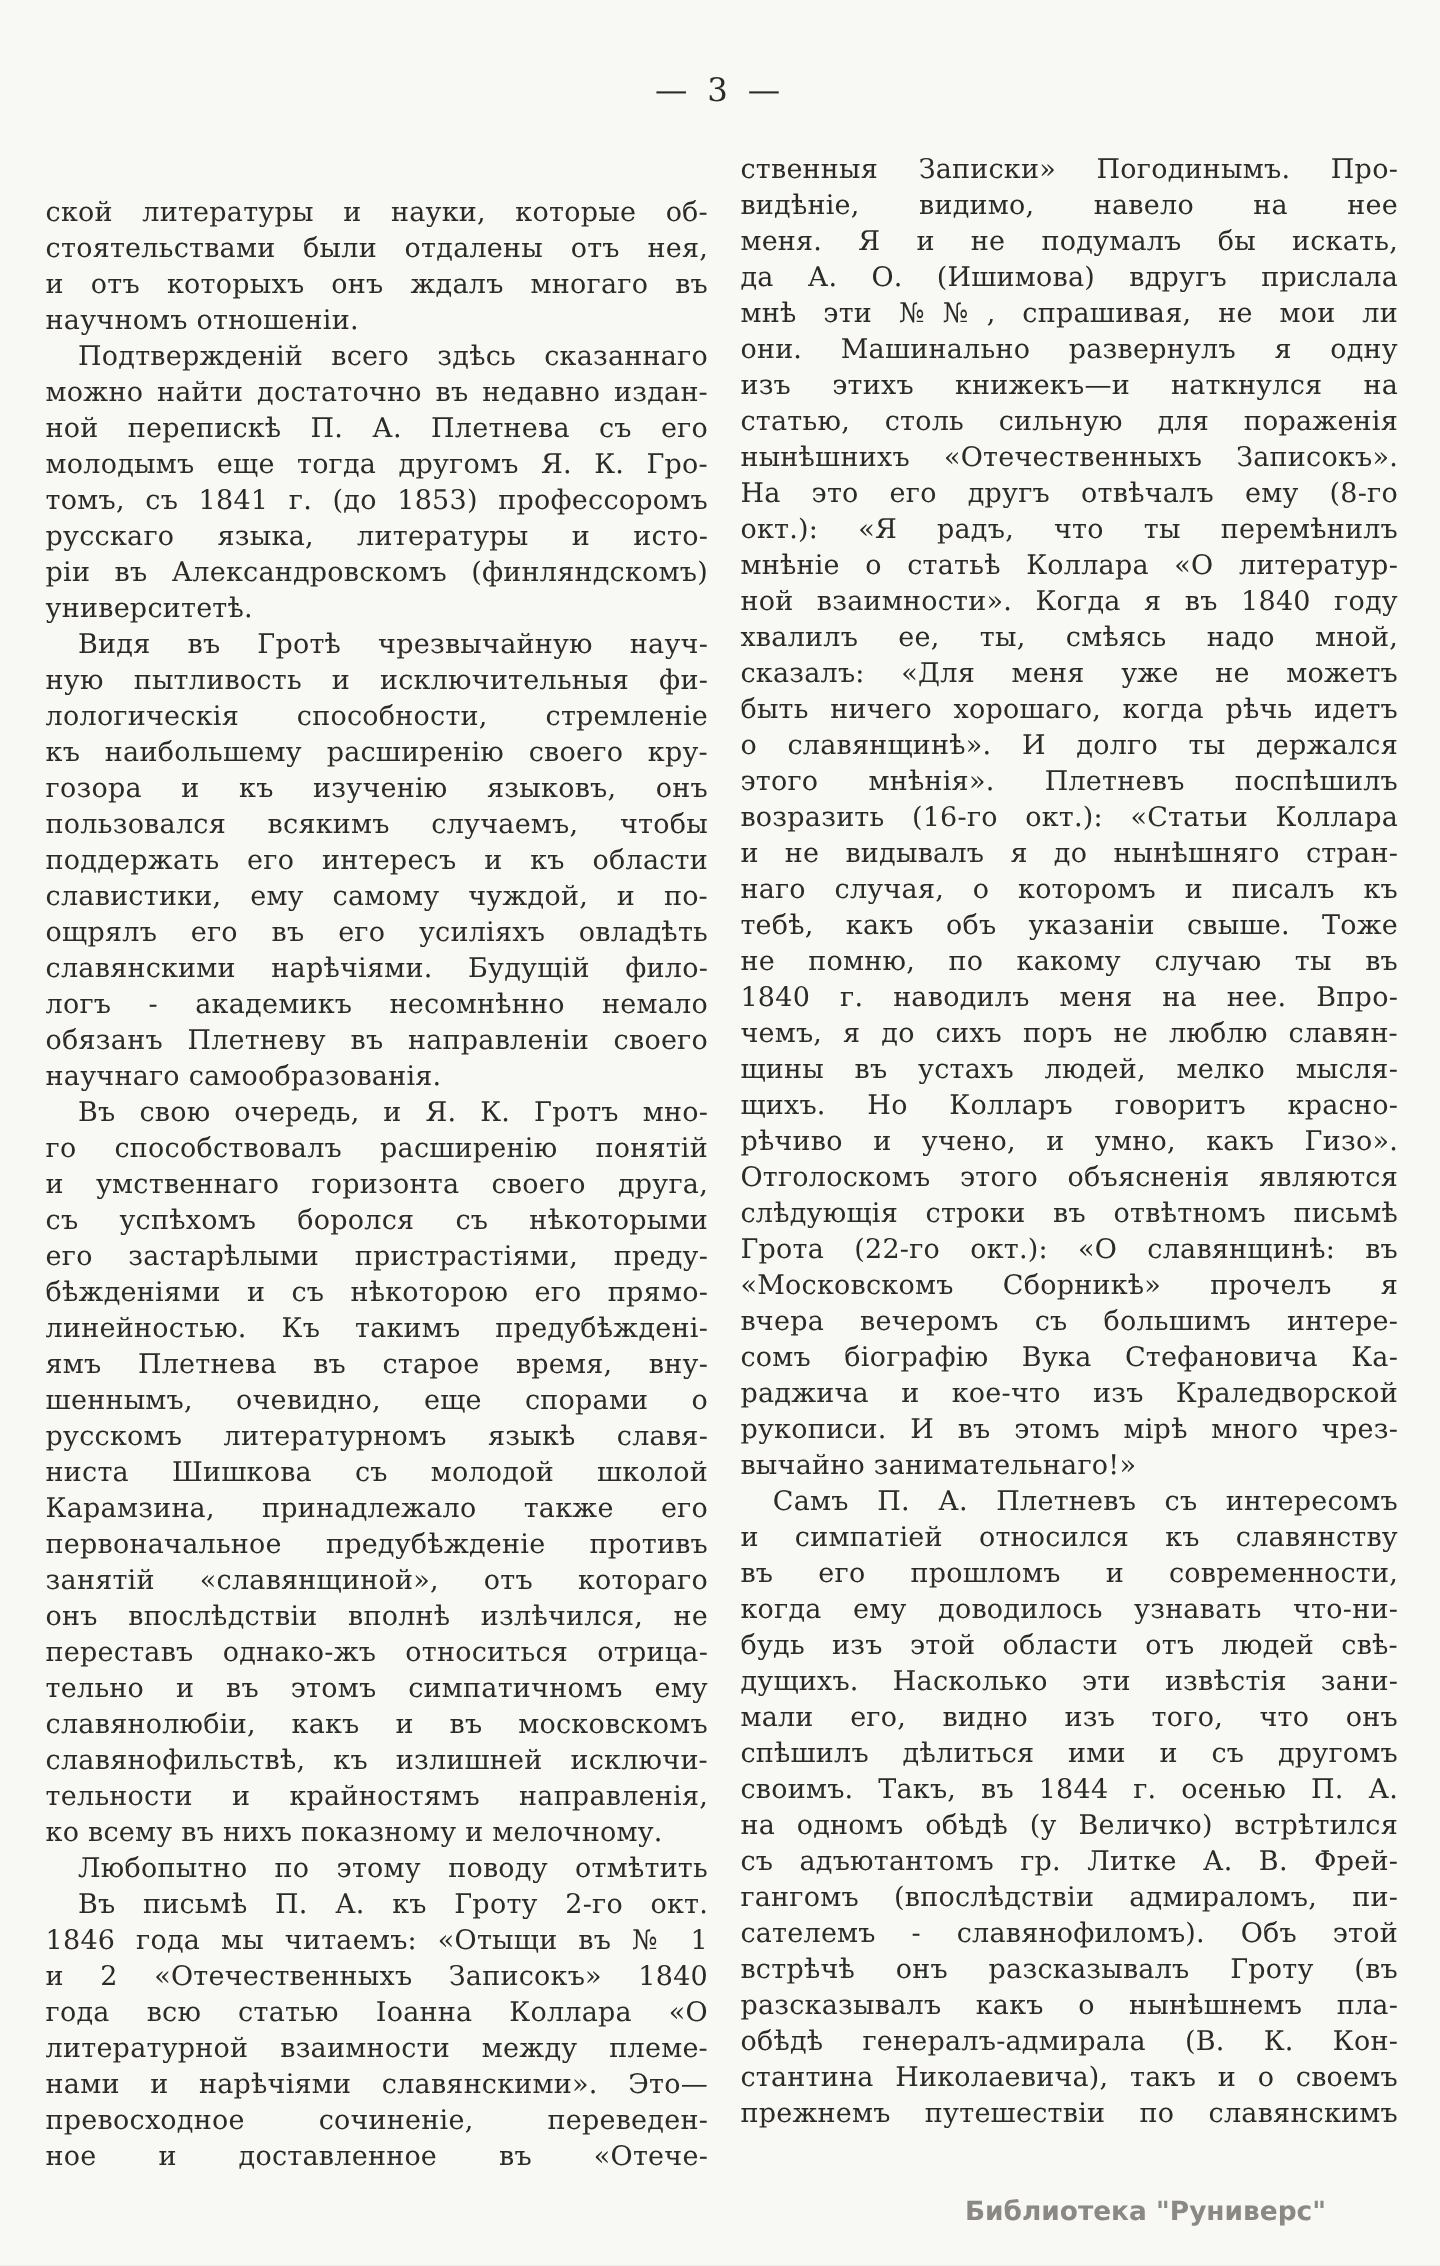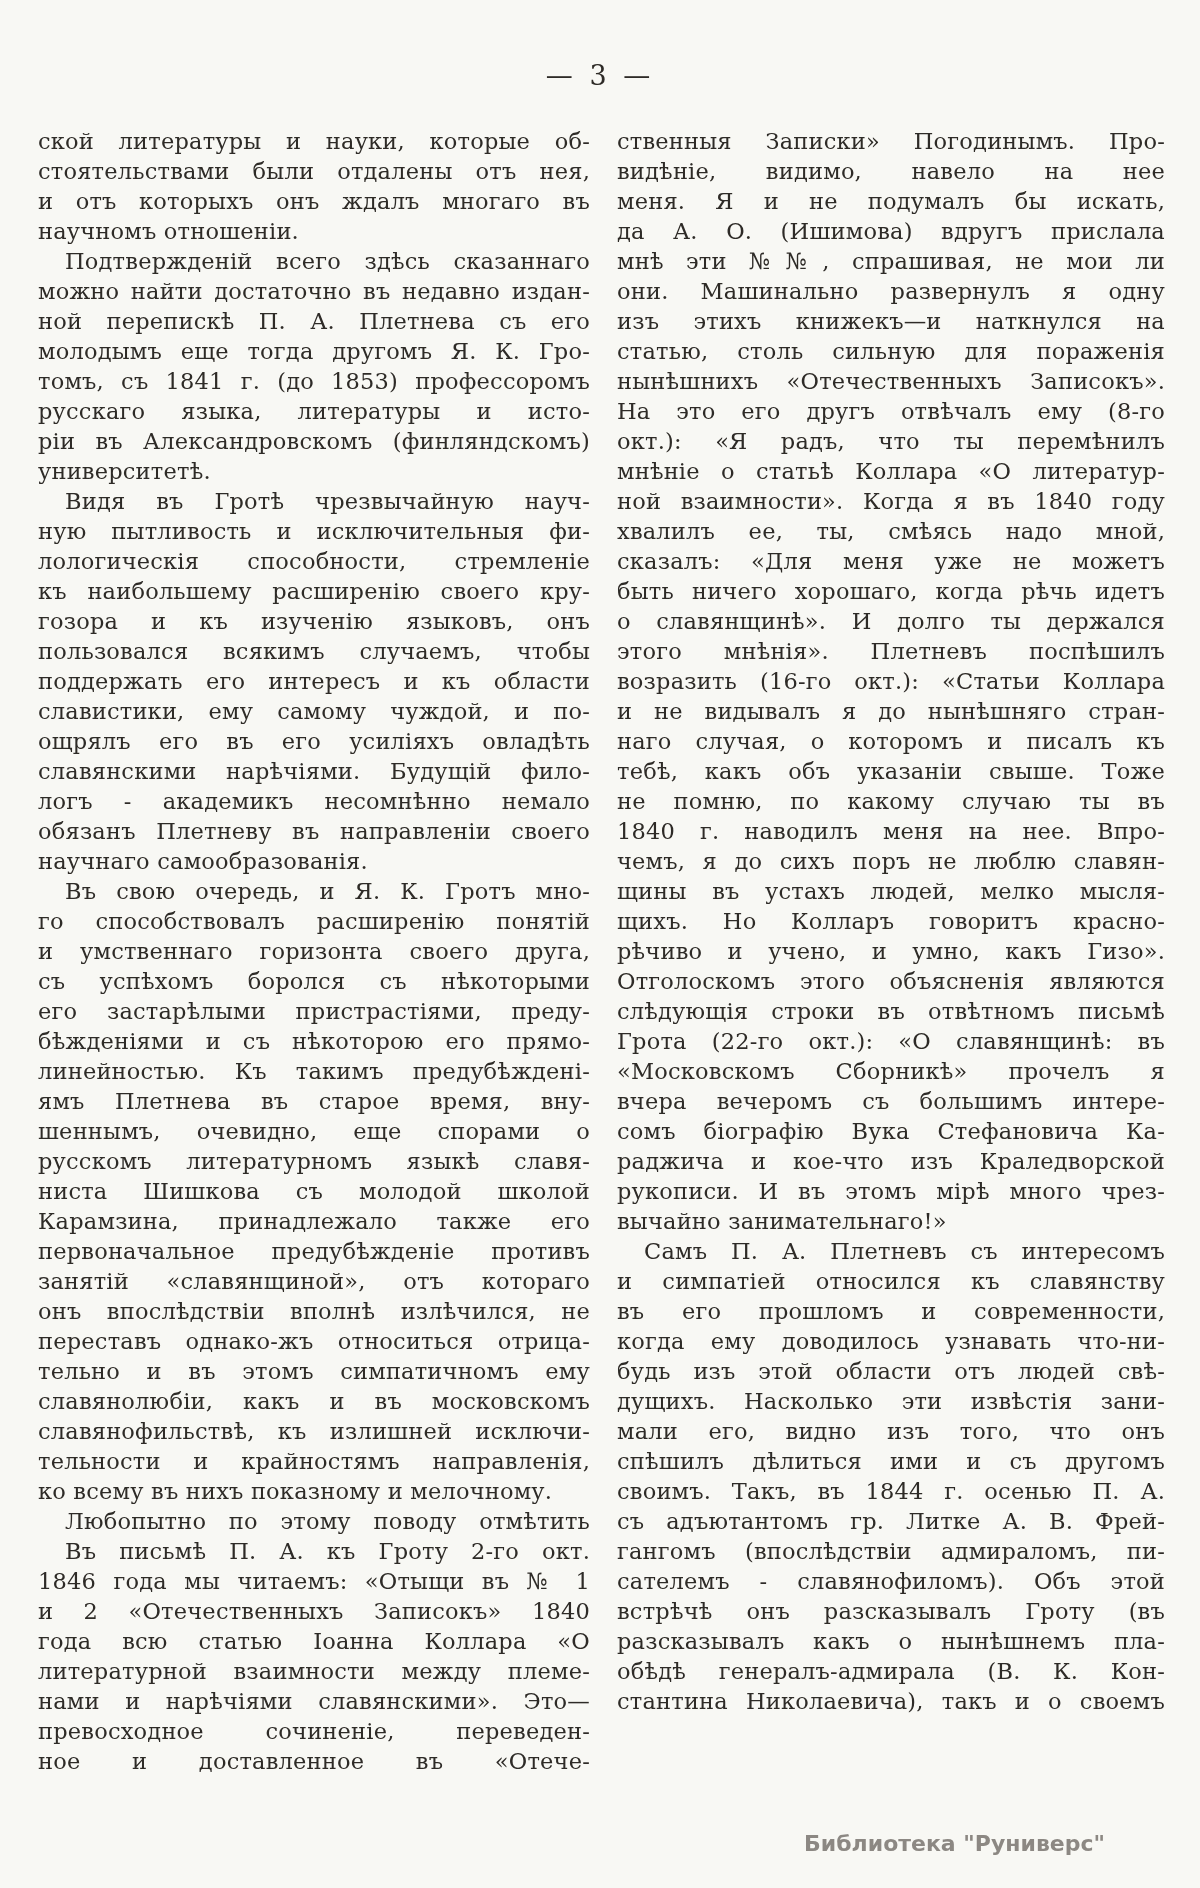--- a/index.html
+++ b/index.html
@@ -30,21 +30,21 @@
     left: 38px;
     top: 126px;
     width: 1127px;
     display: flex;
     gap: 27px;
   }
   .col {
     font-size: 22.5px;
     letter-spacing: 0.2px;
   }
-  .col-left  { width: 552px; }
+  .col-left  { width: 552px; margin-top: 36px; }
   .col-right { width: 548px; }
   .ln {
     height: 30px;
     line-height: 30px;
     text-align: justify;
     text-align-last: justify;
     white-space: nowrap;
     overflow: visible;
   }
   .ln.end { text-align-last: left; }
@@ -161,23 +161,25 @@
         <div class="ln end">вычайно занимательнаго!»</div>
         <div class="ln ind">Самъ П. А. Плетневъ съ интересомъ</div>
         <div class="ln">и симпатіей относился къ славянству</div>
         <div class="ln">въ его прошломъ и современности,</div>
         <div class="ln">когда ему доводилось узнавать что-ни-</div>
         <div class="ln">будь изъ этой области отъ людей свѣ-</div>
         <div class="ln">дущихъ. Насколько эти извѣстія зани-</div>
         <div class="ln">мали его, видно изъ того, что онъ</div>
         <div class="ln">спѣшилъ дѣлиться ими и съ другомъ</div>
         <div class="ln">своимъ. Такъ, въ 1844 г. осенью П. А.</div>
+        <div class="ln">на одномъ обѣдѣ (у Величко) встрѣтился</div>
         <div class="ln">съ адъютантомъ гр. Литке А. В. Фрей-</div>
         <div class="ln">гангомъ (впослѣдствіи адмираломъ, пи-</div>
         <div class="ln">сателемъ - славянофиломъ). Объ этой</div>
         <div class="ln">встрѣчѣ онъ разсказывалъ Гроту (въ</div>
         <div class="ln">разсказывалъ какъ о нынѣшнемъ пла-</div>
         <div class="ln">обѣдѣ генералъ-адмирала (В. К. Кон-</div>
         <div class="ln">стантина Николаевича), такъ и о своемъ</div>
+        <div class="ln">прежнемъ путешествіи по славянскимъ</div>
       </div>
   </div>
   <div class="watermark" style="color: rgb(140, 136, 131);">Библиотека "Руниверс"</div>
 </div>
 
 </body></html>

